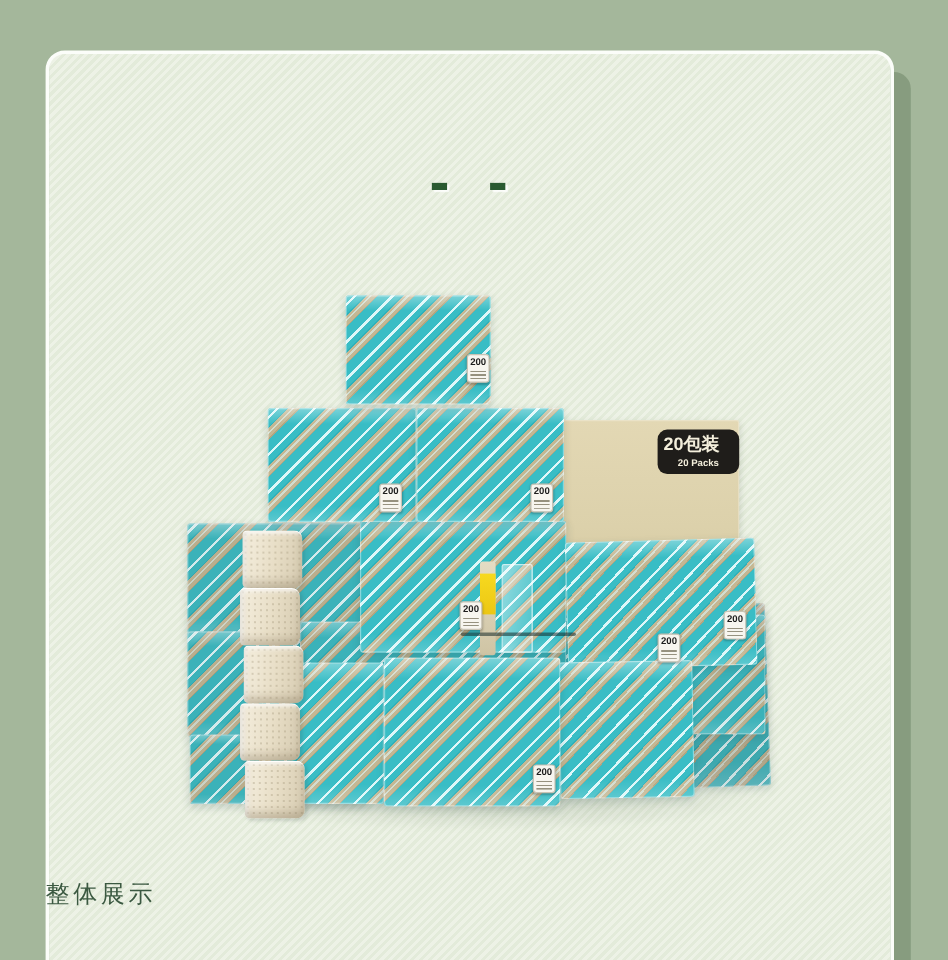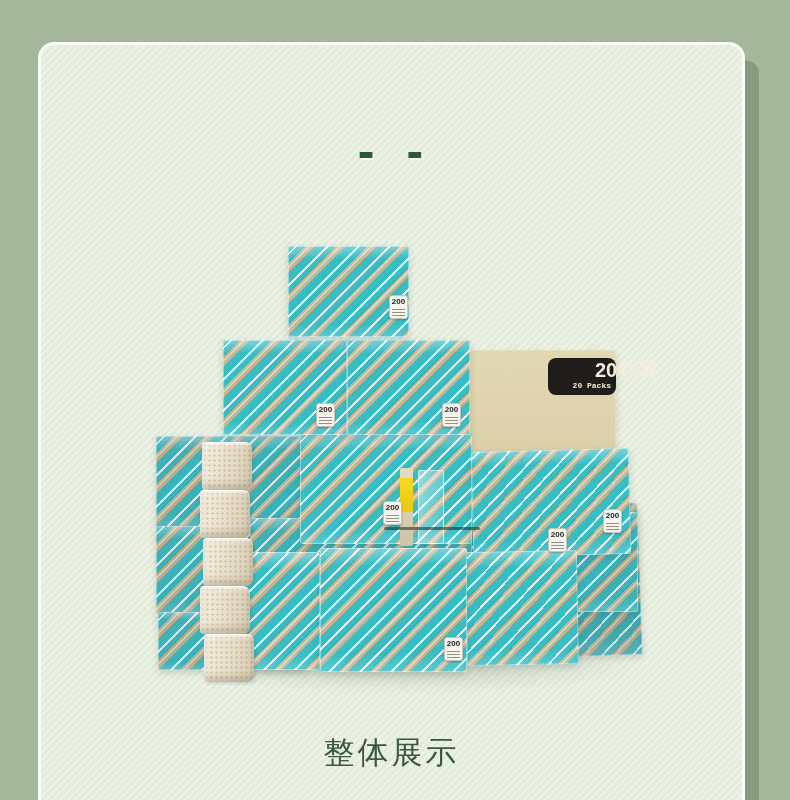--- a/index.html
+++ b/index.html
@@ -15,22 +15,22 @@
   }
 
   .title{
     position:absolute;left:38px;top:122px;width:707px;
     display:flex;justify-content:center;align-items:center;gap:30px;
     font-size:50px;font-weight:bold;color:#2a5a31;
     text-shadow:2px 2px 1px rgba(255,255,255,.85);
     letter-spacing:2px;
   }
   .caption{
-    position:absolute;left:38px;top:732px;width:707px;text-align:center;
-    font-size:31px;color:#3b5941;letter-spacing:3px;
+    position:absolute;left:38px;top:732px;width:707px;
+    font-size:20px;color:#3b5941;letter-spacing:3px;
   }
 
   
   .scene{position:absolute;left:0;top:0;width:790px;height:800px;}
   .ground-shadow{
     position:absolute;left:168px;top:636px;width:480px;height:58px;
     background:radial-gradient(ellipse at center,rgba(55,80,55,.20),rgba(55,80,55,0) 68%);
     filter:blur(2px);z-index:0;
   }
   .pack{position:absolute;border-radius:3px;
@@ -70,22 +70,22 @@
   .pk-f1{left:218px;top:552px;width:102px;height:118px;z-index:5;}
   .pk-f2{left:466px;top:551px;width:112px;height:114px;z-index:5;transform:rotate(-1deg);}
   .pk-big{left:320px;top:548px;width:147px;height:124px;z-index:6;}
 
   
   .carton{position:absolute;left:466px;top:350px;width:150px;height:162px;z-index:1;
     background:linear-gradient(180deg,#e3d8b4 0%,#dcd1ab 55%,#d2c69c 100%);
     border-radius:2px;box-shadow:0 3px 6px rgba(60,70,50,.18), inset 0 0 0 1px rgba(255,255,255,.25);}
   .badge{position:absolute;right:0px;top:8px;width:68px;height:37px;background:#1f1d1a;
     border-radius:8px;color:#f3eedb;padding:2px 5px 0 5px;box-sizing:border-box;}
-  .badge-main{font-size:20px;font-weight:bold;line-height:21px;letter-spacing:0px;white-space:nowrap;margin-left:42px;}
-  .badge-sub{font-size:8px;font-weight:bold;text-align:right;line-height:9px;font-family:Liberation Mono, monospace;}
+  .badge-main{font-size:15px;font-weight:bold;line-height:21px;letter-spacing:0px;white-space:nowrap;}
+  .badge-sub{font-size:8px;font-weight:bold;text-align:center;line-height:9px;}
   .brand-row{position:absolute;left:3px;top:60px;white-space:nowrap;}
   .brand-text{font-size:50px;font-weight:bold;line-height:1;letter-spacing:1px;color:#161616;}
   .brand-reg{font-size:15px;font-weight:bold;color:#161616;vertical-align:18px;}
   @supports (-webkit-text-stroke: 1px black){
     .brand-text{color:rgba(0,0,0,0);-webkit-text-stroke:2.4px #161616;}
   }
   .carton-yellow{position:absolute;left:96px;top:128px;width:46px;height:30px;z-index:2;
     background:linear-gradient(180deg,#fadd20,#eac713);box-shadow:0 1px 2px rgba(90,80,20,.3);}
 
   

